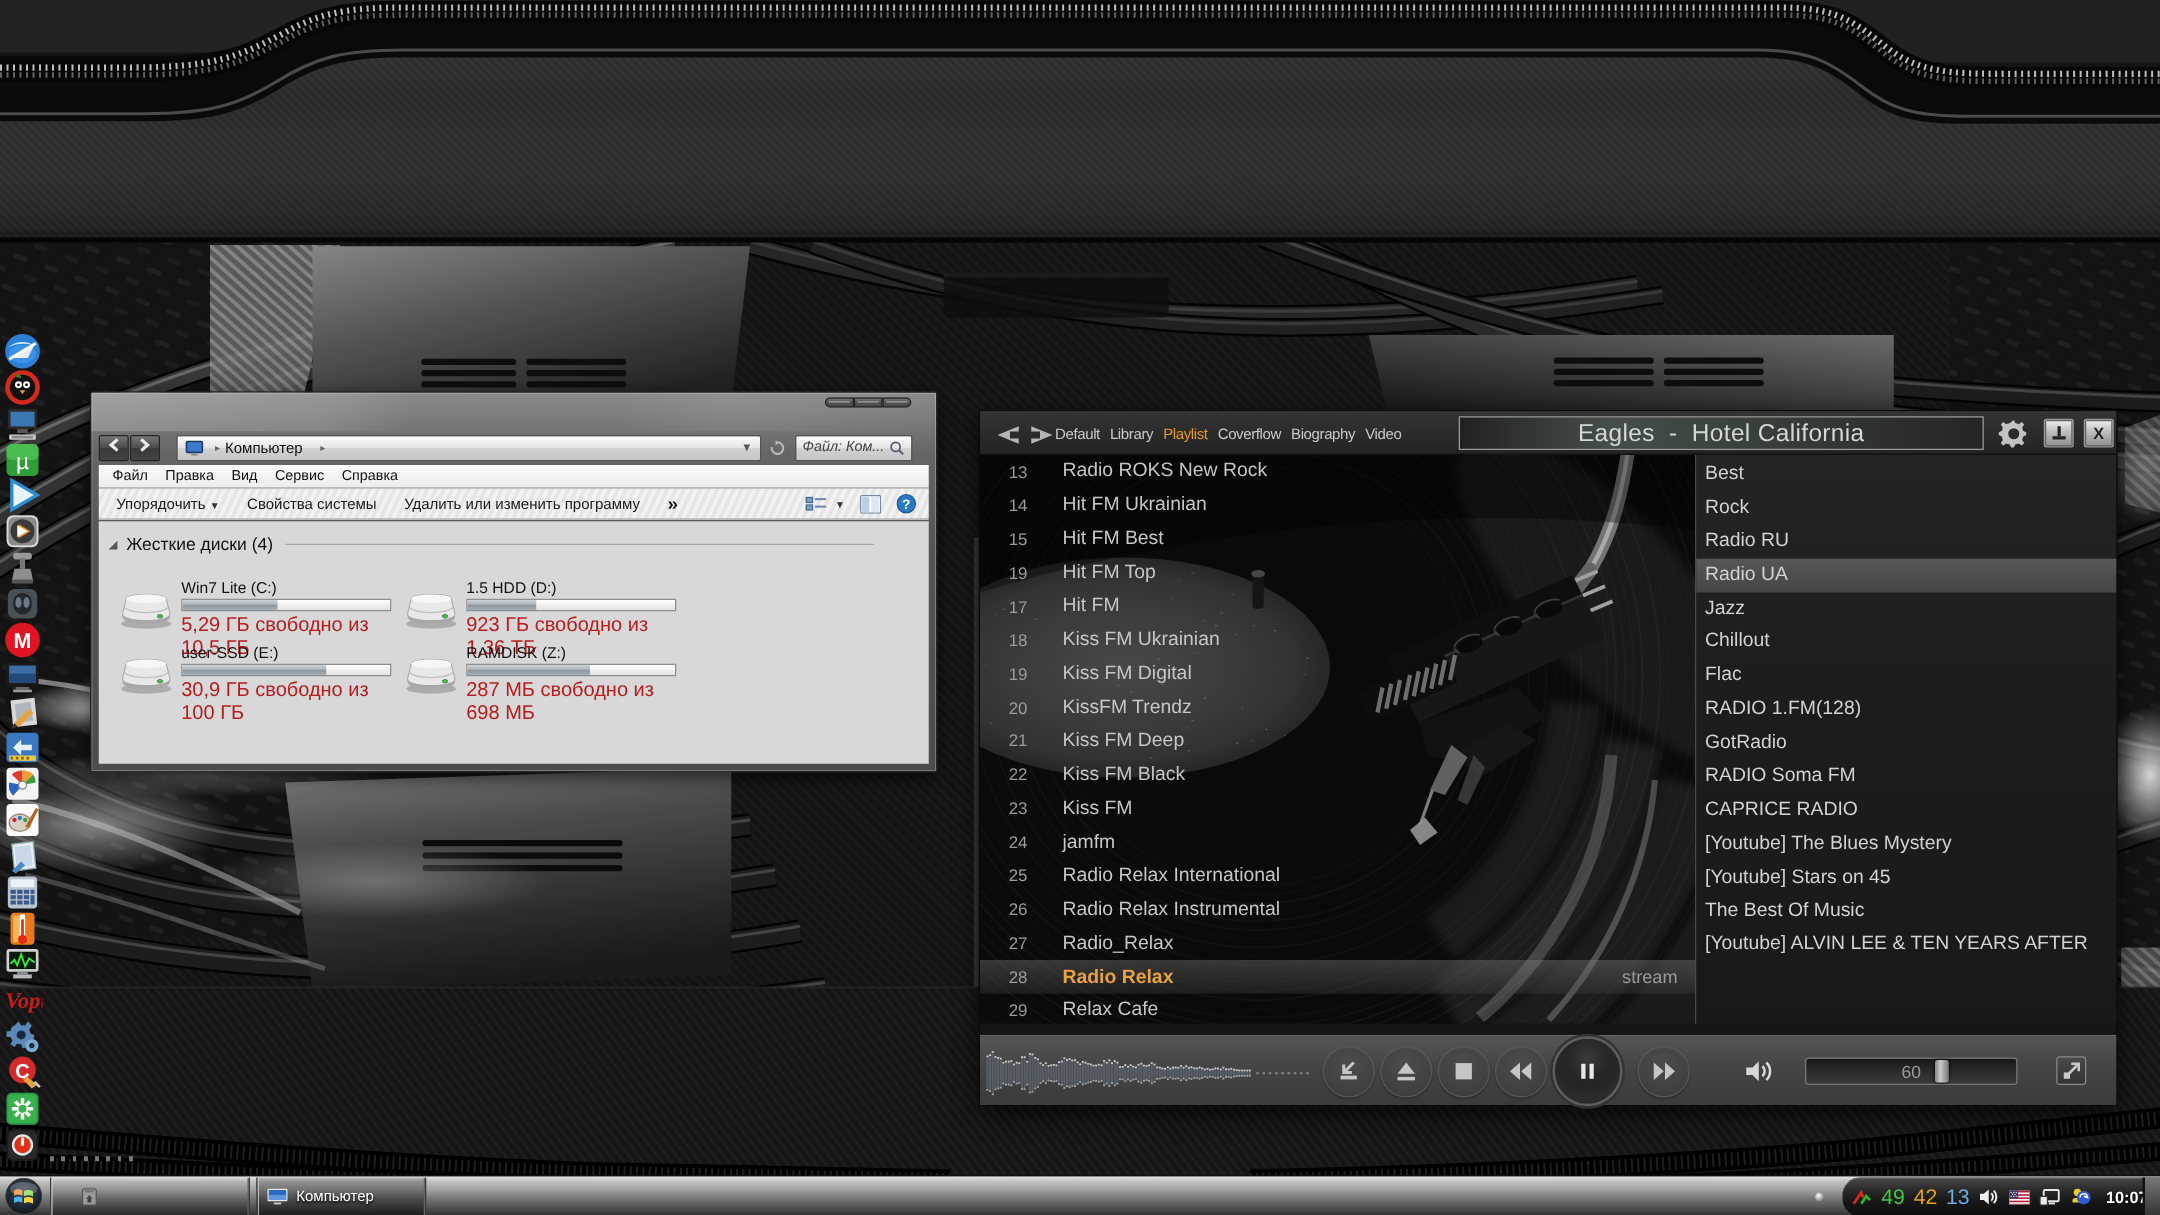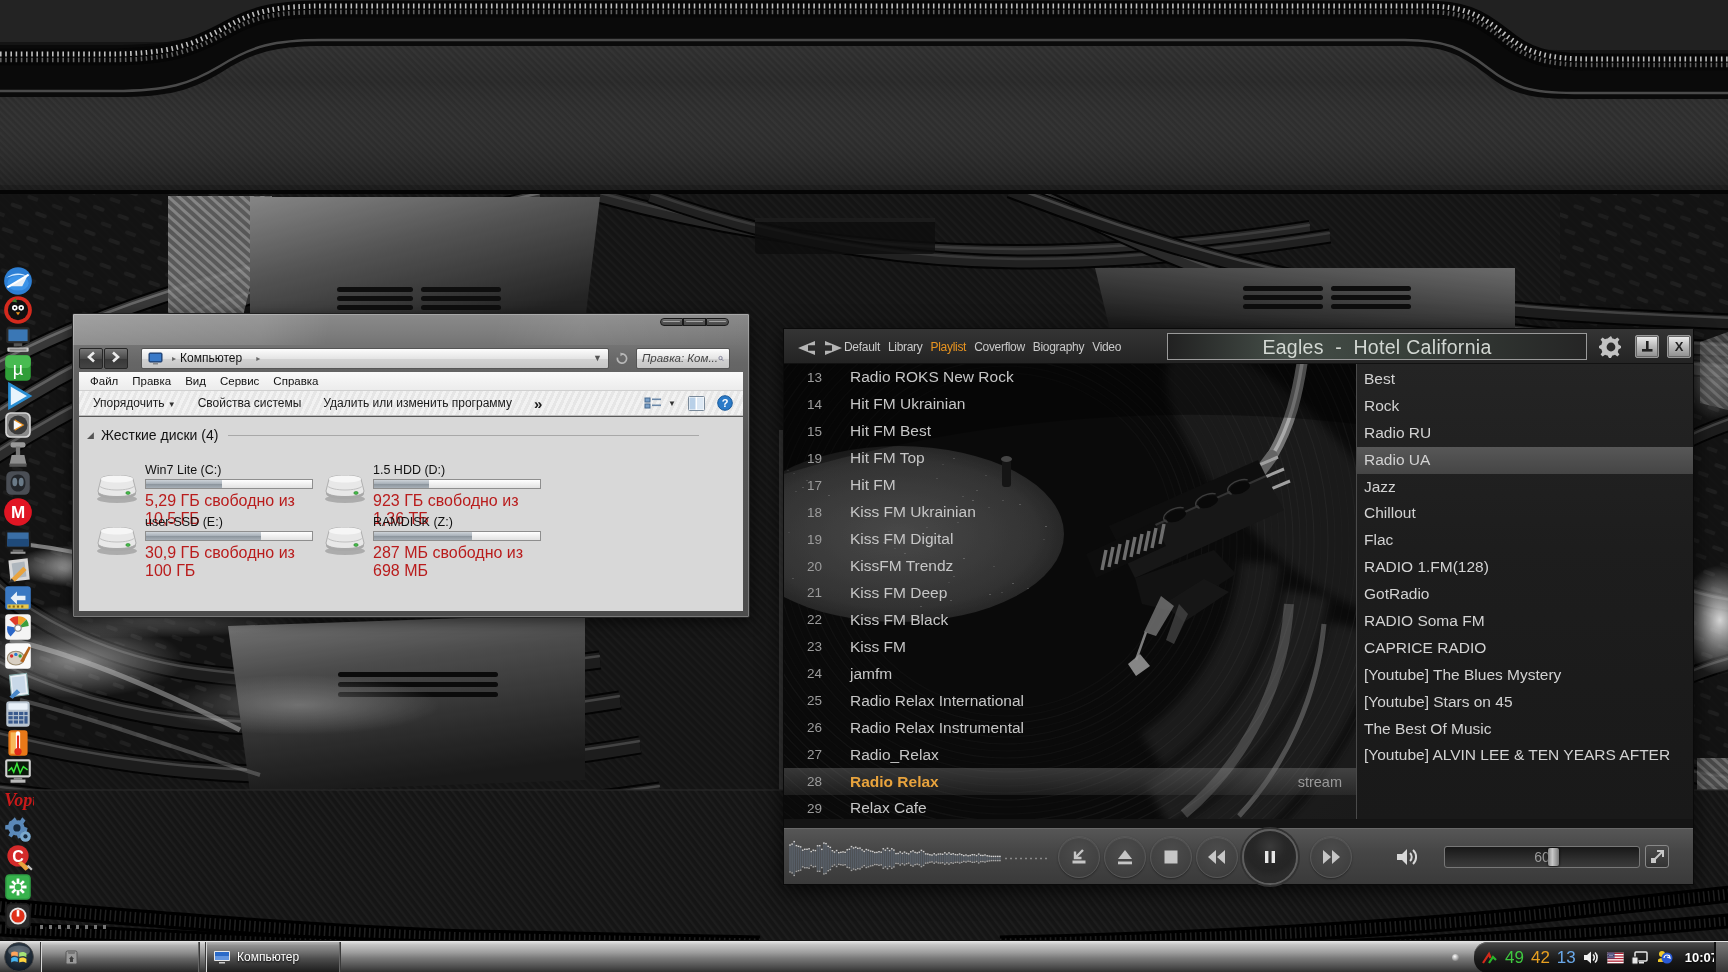--- a/index.html
+++ b/index.html
@@ -58,21 +58,21 @@
 .plr.sel .pt{color:#e8a33d;font-weight:bold}
 .stream{margin-left:auto;margin-right:14px;color:#9a9a9a;font-size:14.5px}
 #prt{position:absolute;left:572px;top:0;padding-top:2px;width:339px;height:455px;background:linear-gradient(180deg,#242424,#1d1d1d 40%,#191919);border-left:1px solid #4a4a4a;box-shadow:inset -1px 0 0 #333}
 .prr{height:26.9px;line-height:26.9px;padding-left:7px;font-size:15.5px;color:#d2d2d2;white-space:nowrap;overflow:hidden}
 .prr.rsel{background:linear-gradient(180deg,#575757,#454545)}
 #pctl{position:absolute;left:0;bottom:0;width:100%;height:56px;background:linear-gradient(180deg,#565656,#464646 40%,#3a3a3a);border-top:1px solid #686868}
 #wave{position:absolute;left:0;top:0;width:270px;height:56px}
 .cbtn{position:absolute;top:7px;width:42px;height:42px;border-radius:50%;background:radial-gradient(circle at 50% 35%,#4c4c4c,#424242 60%,#393939);border:1px solid #575757;box-shadow:inset 0 1px 1px rgba(255,255,255,.12), 0 1px 2px rgba(0,0,0,.35);display:flex;align-items:center;justify-content:center}
 #bigbtn{position:absolute;left:458px;top:0px;width:56px;height:56px;border-radius:50%;background:radial-gradient(circle at 50% 30%,#3a3a3a,#1c1c1c 55%,#111);border:2px solid #5e5e5e;box-shadow:0 0 0 2px #333, inset 0 -10px 14px rgba(255,255,255,.10);display:flex;align-items:center;justify-content:center}
 #volic{position:absolute;left:610px;top:16px}
-#vslider{position:absolute;left:660px;top:17px;width:196px;height:22px;border:1px solid #777;border-radius:3px;background:linear-gradient(180deg,#181818,#2e2e2e 60%,#3a3a3a);color:#9a9a9a;font-size:14px;text-align:center;line-height:21px}
+#vslider{position:absolute;left:660px;top:17px;width:170px;height:22px;border:1px solid #777;border-radius:3px;background:linear-gradient(180deg,#181818,#2e2e2e 60%,#3a3a3a);color:#9a9a9a;font-size:14px;text-align:center;line-height:21px}
 #vslider i{position:absolute;left:103px;top:1px;width:11px;height:18px;background:linear-gradient(90deg,#888,#c8c8c8 40%,#777);border-radius:2px;box-shadow:0 0 3px #000}
 #pexp{position:absolute;right:24px;top:16px;width:24px;height:23px;border:1px solid #888;border-radius:3px;background:linear-gradient(180deg,#4a4a4a,#333);display:flex;align-items:center;justify-content:center}
 
 #tb{position:absolute;left:0;top:940px;width:1728px;height:32px;
  background:linear-gradient(180deg,#e8e8e8 0%,#c4c4c4 12%,#9c9c9c 38%,#7a7a7a 55%,#575757 78%,#333 100%);
  border-top:1px solid #111}
 #orb{position:absolute;left:4px;top:1px}
 .tsec{position:absolute;top:1px;height:30px;display:flex;align-items:center;
  background:linear-gradient(180deg,#d8d8d8 0%,#b2b2b2 12%,#8a8a8a 38%,#686868 55%,#464646 78%,#282828 100%);
  border-left:1px solid #3a3a3a;border-right:1px solid #3a3a3a;box-shadow:inset 1px 0 0 #d8d8d8, inset -1px 0 0 #666}
@@ -435,21 +435,21 @@
           <span id="addrtxt">Компьютер</span>
           <span class="crumbsep" style="margin-left:14px">▸</span>
         <span style="flex:1"></span>
         <span style="color:#555;font-size:9px;margin-right:6px">▼</span>
       </div>
       <svg width="14" height="13" viewBox="0 0 15 14" style="margin-left:6px">
           <path d="M7.5,2 A5,5 0 1,1 2.6,6" fill="none" stroke="#b8b8b8" stroke-width="1.8"></path>
           <polygon points="5.8,0.5 9.5,2.2 5.8,4.5" fill="#b8b8b8"></polygon>
         </svg>
       <div id="srch">
-          <span>Правка: Ком...</span>
+          <span>Файл: Ком...</span>
           <svg width="13" height="13" viewBox="0 0 13 13">
             <circle cx="5.5" cy="5.5" r="3.6" fill="none" stroke="#557" stroke-width="1.4"></circle>
             <path d="M8.2,8.2 L11.5,11.5" stroke="#557" stroke-width="1.6"></path>
           </svg>
         </div>
     </div>
 <div id="menu">
         <span>Файл</span>
         <span>Правка</span>
         <span>Вид</span>

